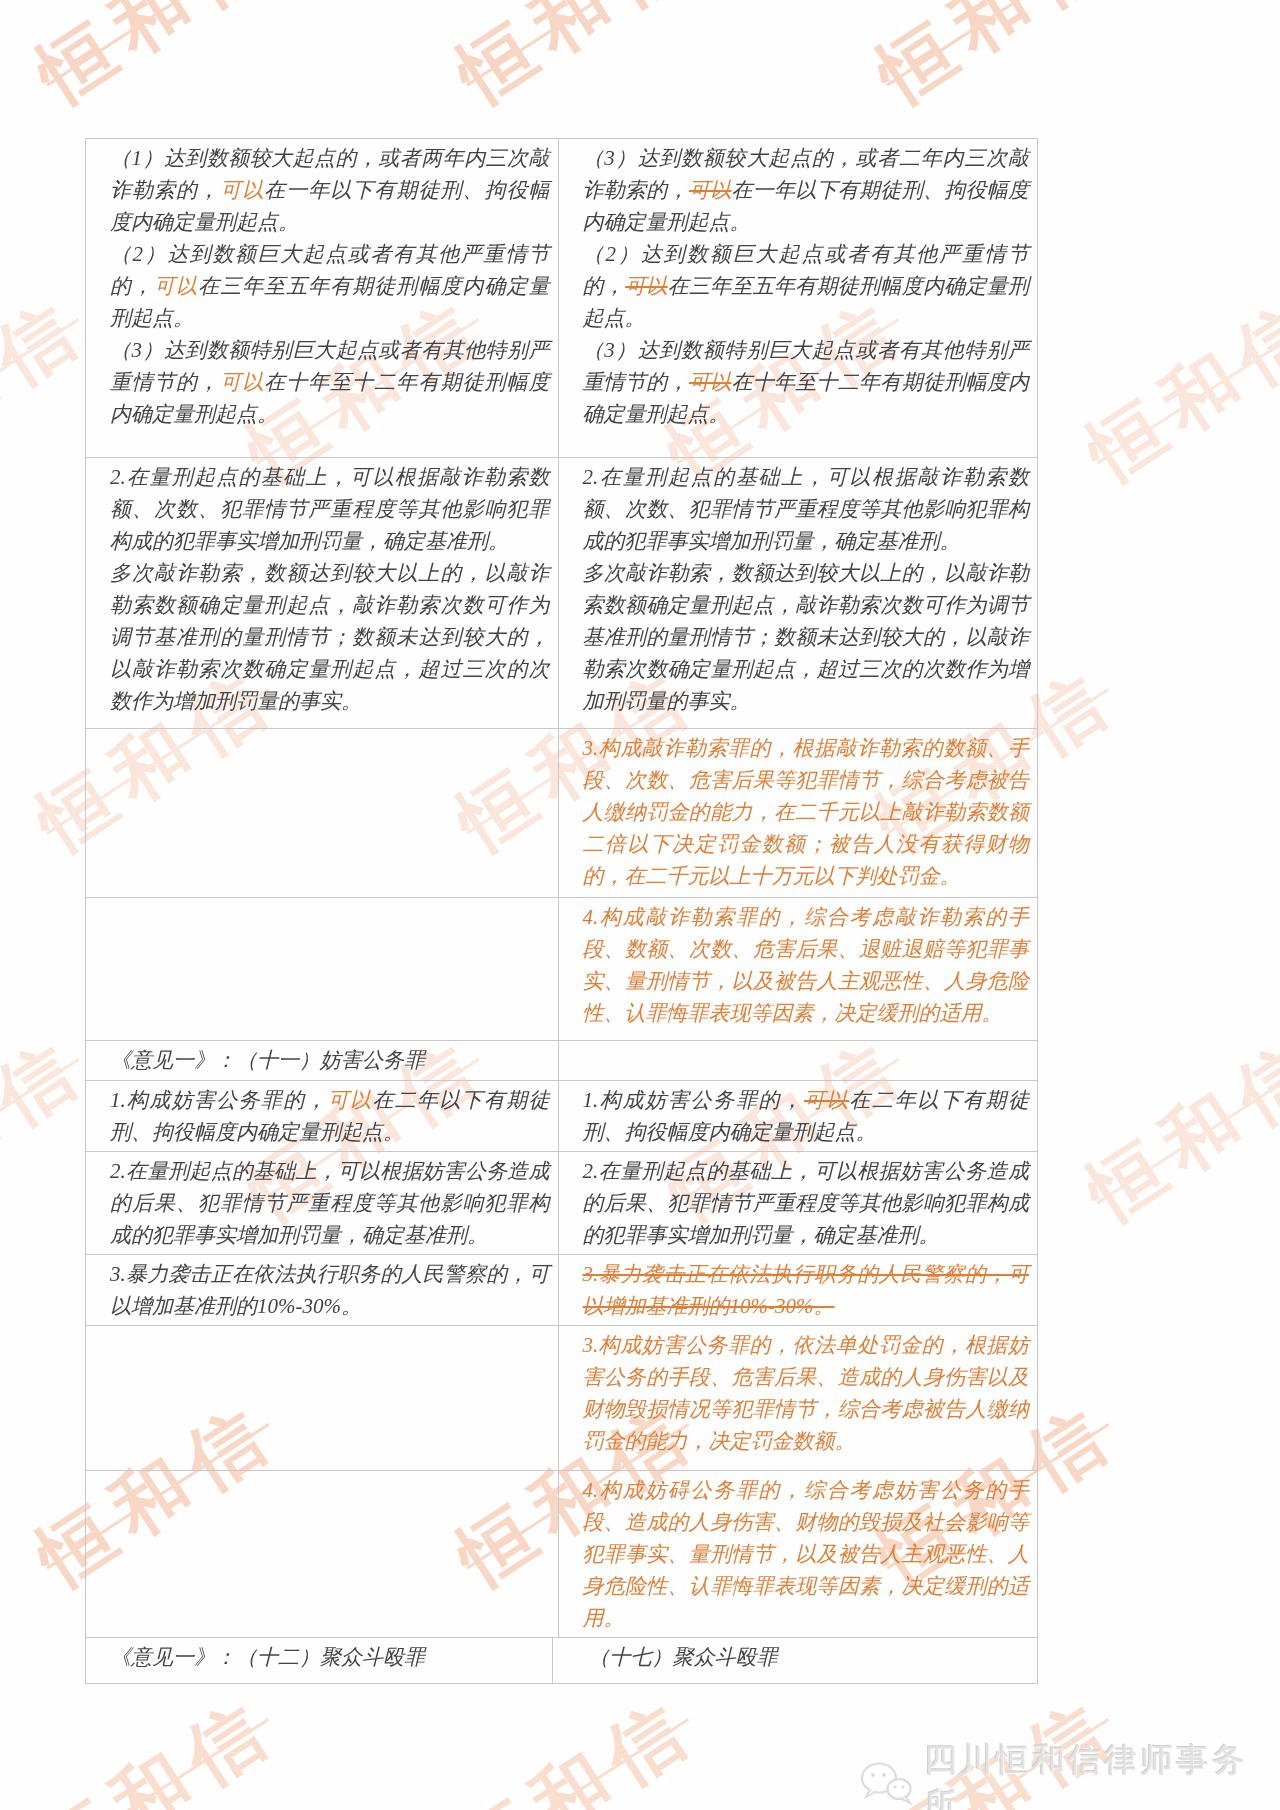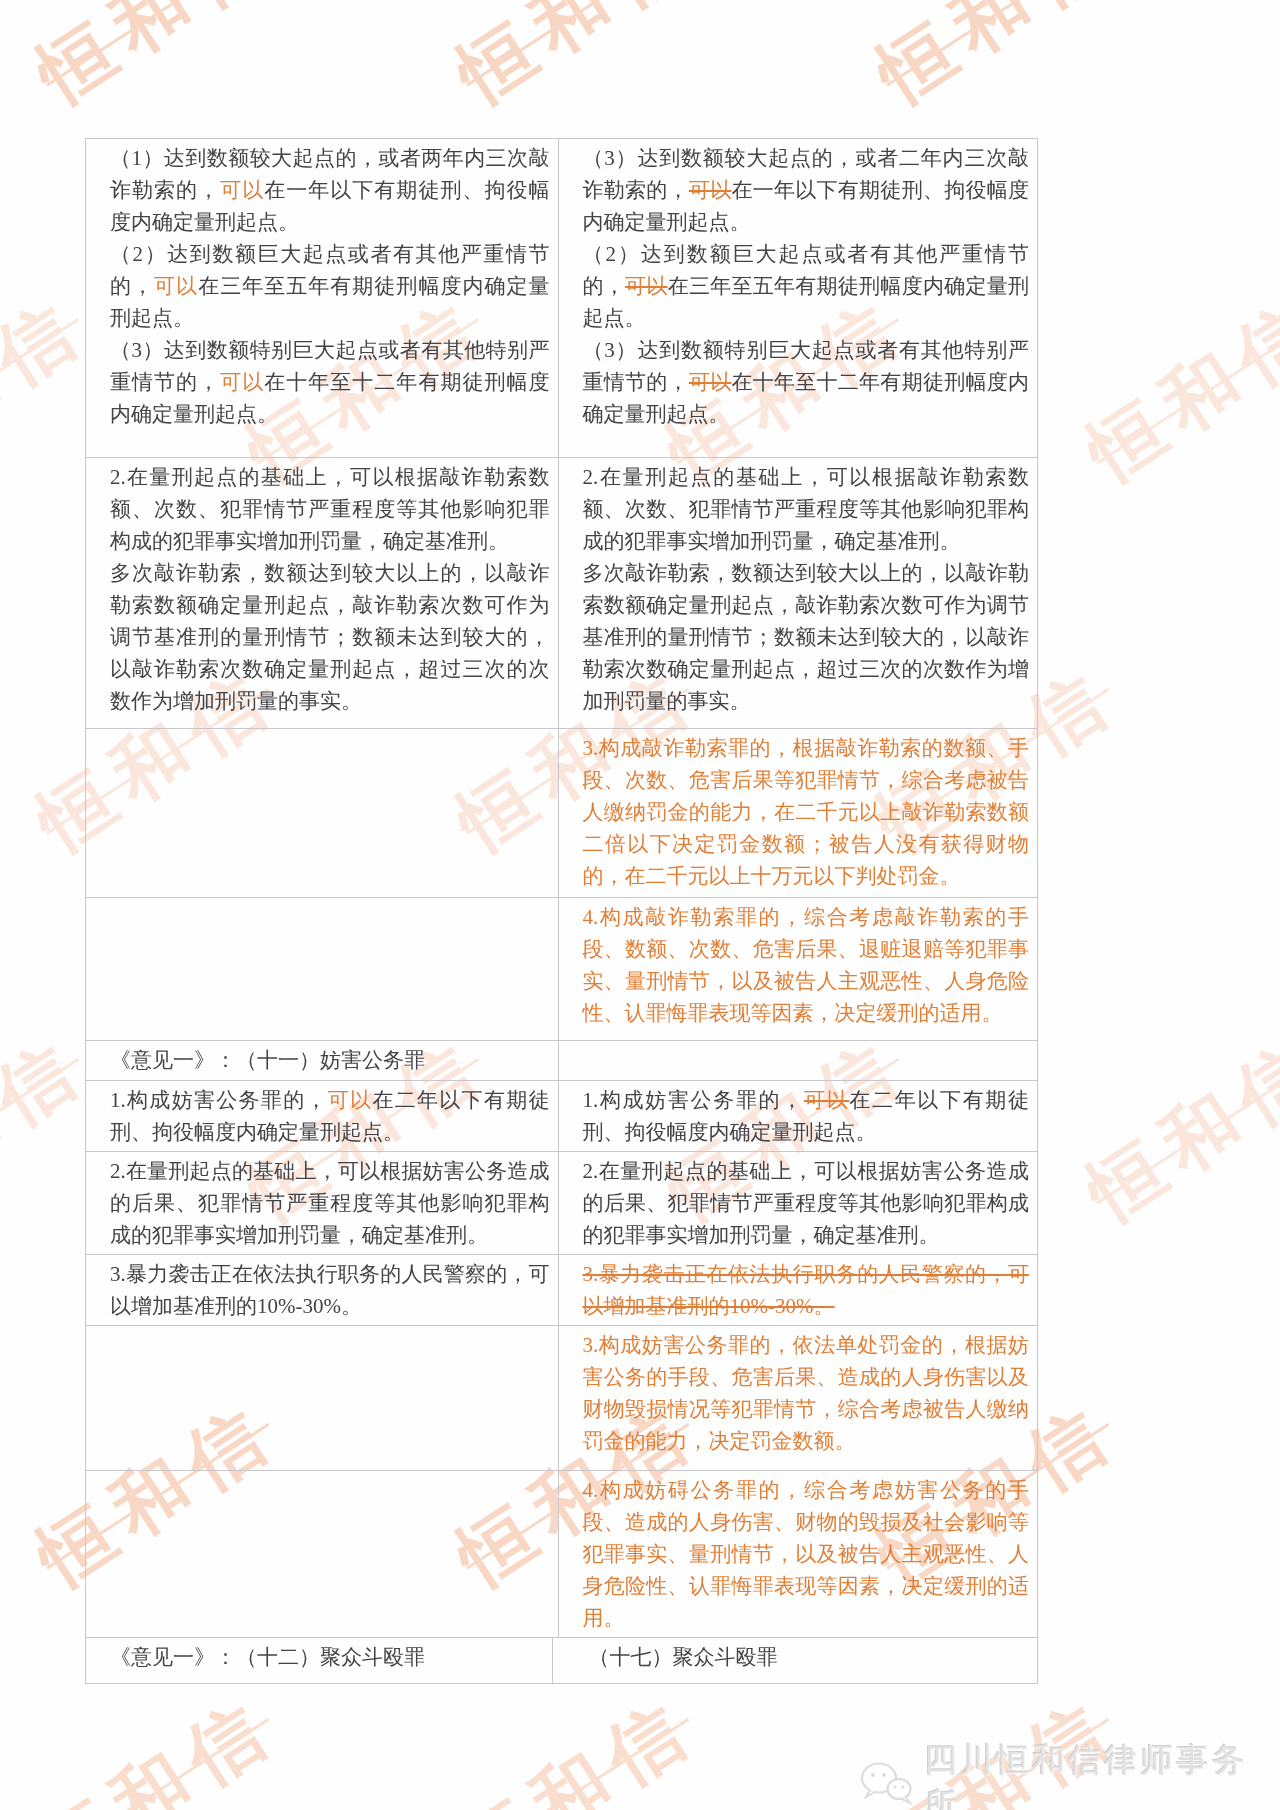--- a/index.html
+++ b/index.html
@@ -10,21 +10,21 @@
   .wm{position:absolute;font-family:"Liberation Sans","DejaVu Sans",sans-serif;
       font-size:74px;letter-spacing:14px;white-space:nowrap;font-weight:bold;
       transform:rotate(-33deg);text-decoration:line-through;text-decoration-thickness:3px;}
   
   .ctable{position:absolute;left:85px;top:138px;width:953px;z-index:1;
           border:1px solid #c8c8cc;border-bottom:none;box-sizing:border-box;}
   .trow{display:flex;border-bottom:1px solid #c8c8cc;box-sizing:border-box;}
   .cell{box-sizing:border-box;padding:3px 8px 3px 24px;font-size:21px;line-height:32px;color:#434347;}
   .cell.left{width:473px;border-right:1px solid #c8c8cc;}
   .cell.right{width:479px;}
-  .cell p{margin:0;text-align:justify;}
+  .cell p{margin:0;text-align:justify;font-style:italic;}
   .cell p:last-child{text-align:justify;}
   .seg-normal{color:#434347;}
   .seg-orange{color:#e17e35;}
   .seg-orange-strike{color:#e17e35;text-decoration:line-through;text-decoration-thickness:2px;}
   
   .footer{position:absolute;left:858px;top:1738px;z-index:2;display:flex;align-items:center;gap:10px;}
   .brand{font-family:"Liberation Sans","DejaVu Sans",sans-serif;font-size:33px;letter-spacing:3px;
          color:#e2e2e2;text-shadow:1px 1px 0 #f7f7f7,-1px -1px 0 #cfcfcf;cursor:pointer;}
   .wicon{display:inline-flex;}
 </style>

